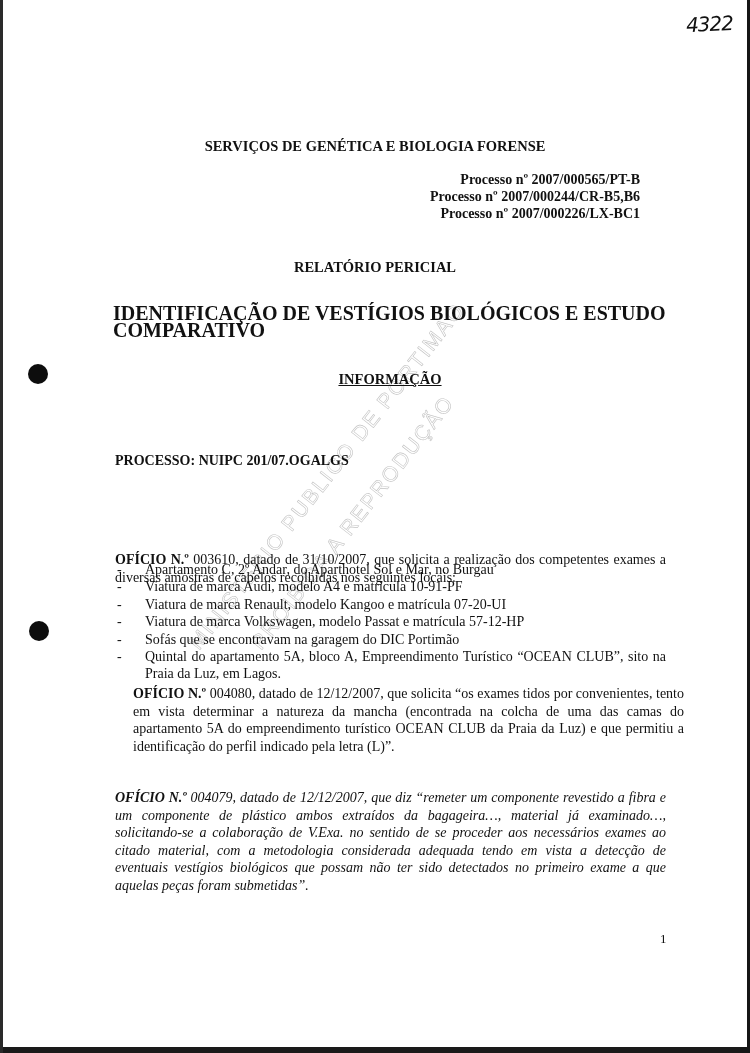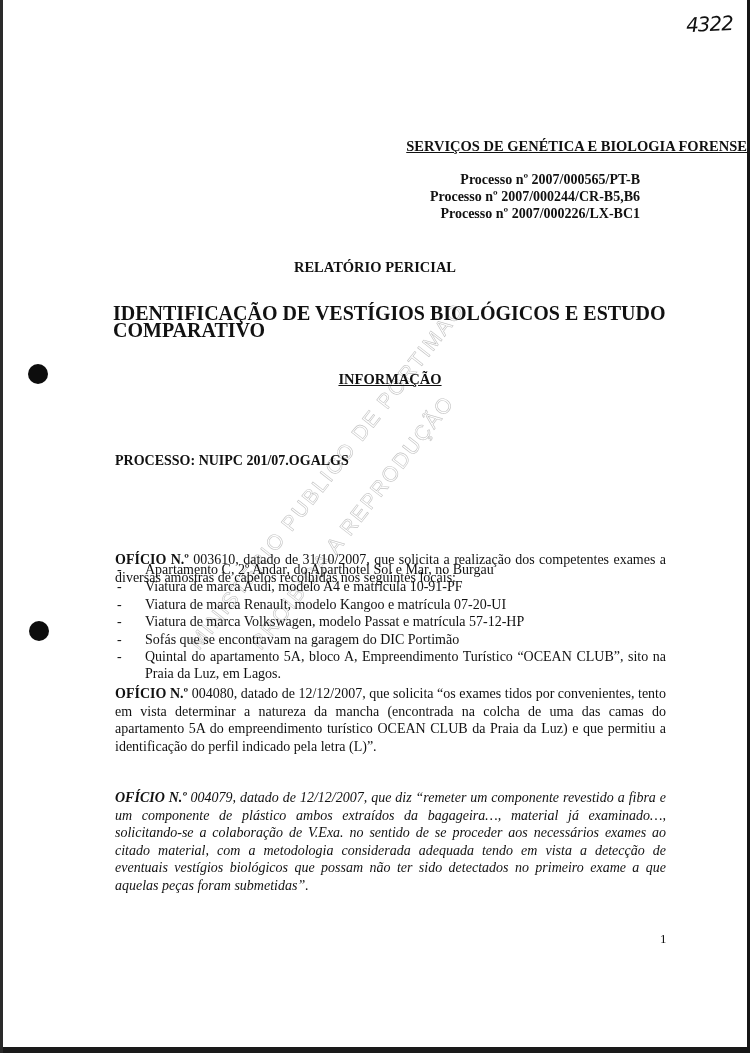--- a/index.html
+++ b/index.html
@@ -54,25 +54,24 @@
       border-radius: 50%;
       background: #0d0d0d;
     }
     .punch.p1 { left: 25px; top: 364px; }
     .punch.p2 { left: 26px; top: 621px; }
 
     .org-title {
       position: absolute;
       left: 0; width: 744px;
       top: 138px;
-      text-align: right;
+      text-align: center;
       font-weight: bold;
       font-size: 14.5px;
       box-sizing: border-box;
-      text-decoration: underline;
     }
     .processes {
       position: absolute;
       right: 107px;
       top: 171px;
       text-align: right;
       font-weight: bold;
       font-size: 14px;
       line-height: 17px;
       margin-left: 40px;
@@ -131,21 +130,21 @@
     .locations li {
       position: relative;
       padding-left: 30px;
       text-align: justify;
     }
     .locations li .dash {
       position: absolute;
       left: 2px;
       top: 0;
     }
-    .oficio2 { top: 685px; }
+    .oficio2 { top: 685px; margin-left: 18px; }
     .oficio3 { top: 789px; font-style: italic; }
 
     .page-number {
       position: absolute;
       left: 657px;
       top: 931px;
       font-size: 13px;
     }
 
     .watermark {

